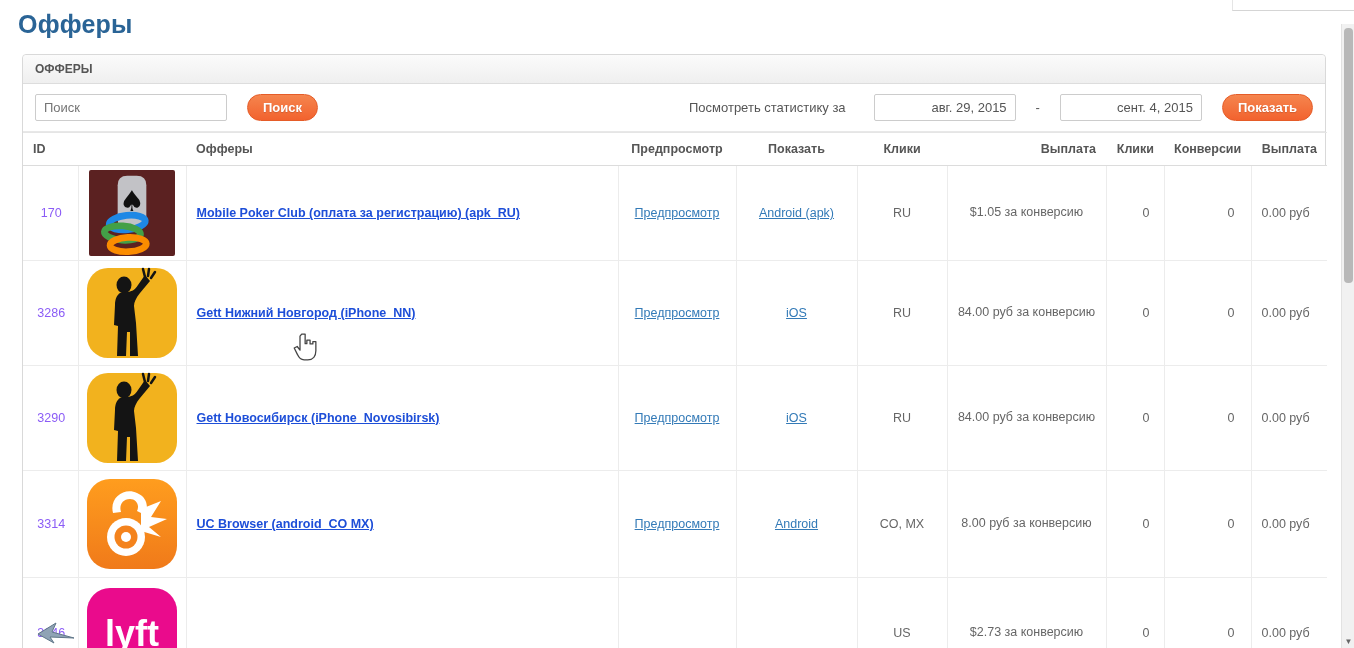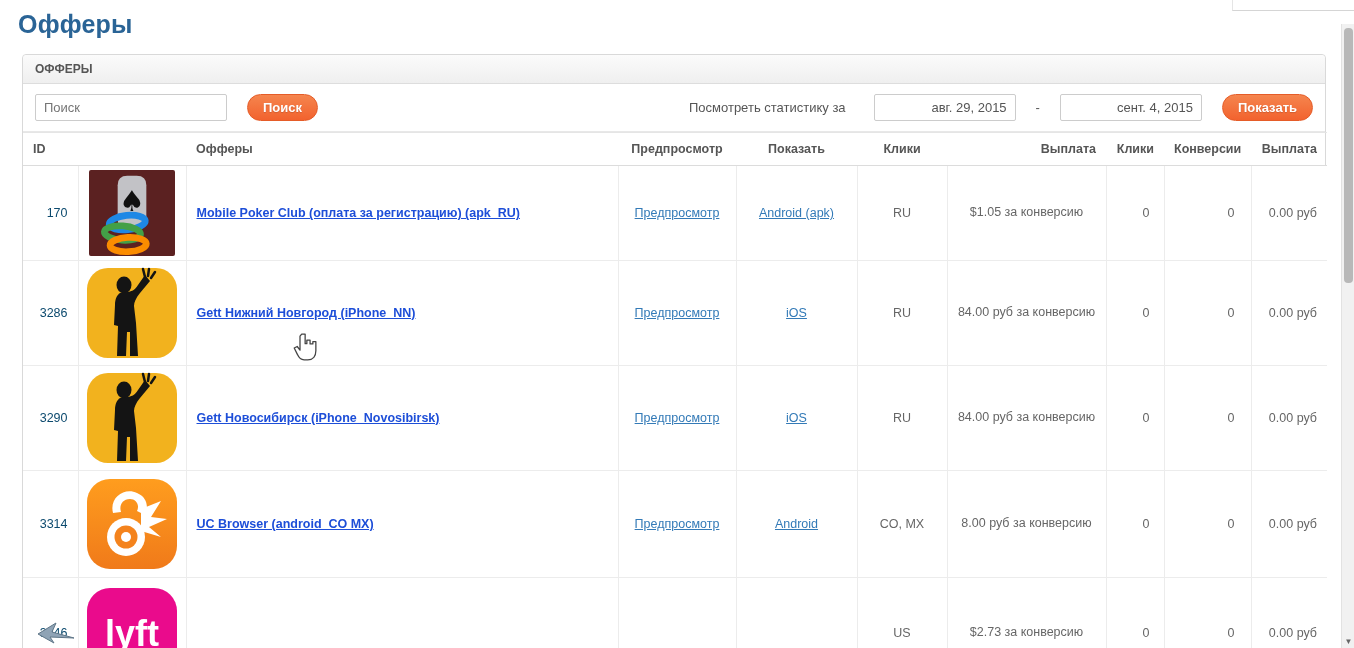--- a/index.html
+++ b/index.html
@@ -31,29 +31,29 @@
   .pager a { color:#337ab7; text-decoration:underline; }
 
   table { width:100%; border-collapse:collapse; table-layout:fixed; font-size:12.5px; color:#666; }
   thead th { border-top:1px solid #e5e5e5; border-bottom:1px solid #dcdcdc; padding:9px 10px; text-align:left;
     font-size:12.5px; color:#555; font-weight:bold; white-space:nowrap; }
   thead th.center { text-align:center; }
   thead th.right  { text-align:right; }
   thead th span.sortable { cursor:pointer; }
   tbody td { border-bottom:1px solid #ececec; border-right:1px solid #ececec; padding:6px 10px; vertical-align:middle; background:#fff; }
   tbody td:last-child { border-right:none; }
-  td.c-id { text-align:right; padding-left:12px; color:#0c4a6e; }
+  td.c-id { text-align:center; padding-left:12px; color:#8b5cf6; }
   td.c-icon { text-align:center; padding:4px; }
   td.c-offer a { color:#1d4ed8; font-weight:bold; }
   td.c-prev, td.c-cat, td.c-country { text-align:center; }
   td.c-prev a, td.c-cat a { color:#337ab7; text-decoration:underline; }
   td.c-payout { text-align:center; line-height:1.7; }
   td.c-clicks { text-align:right; padding-right:14px; }
   td.c-conv { text-align:right; padding-right:16px; }
-  td.c-total { text-align:right; padding-right:10px; }
+  td.c-total { text-align:left; padding-right:10px; }
   .icon-img { display:inline-block; vertical-align:middle; }
 
   .hand-cursor { position:absolute; left:293px; top:333px; width:26px; height:30px; pointer-events:none; }
   .arrow-cursor { position:absolute; left:36px; top:620px; width:40px; height:26px; pointer-events:none; }
 
   .chrome-strip { position:absolute; right:0; top:0; width:122px; height:11px; background:#fff;
     border-bottom:1px solid #d5d5d5; border-left:1px solid #e5e5e5; }
   .scrollbar { position:absolute; right:0; top:24px; width:13px; height:624px; background:#f1f1f1; border-left:1px solid #e2e2e2; }
   .scroll-thumb { position:absolute; top:4px; left:2px; width:9px; height:255px; background:#b8b8b8; border-radius:4px; }
   .scroll-down { position:absolute; bottom:2px; left:1px; width:11px; text-align:center; font-size:8px; color:#666; }

